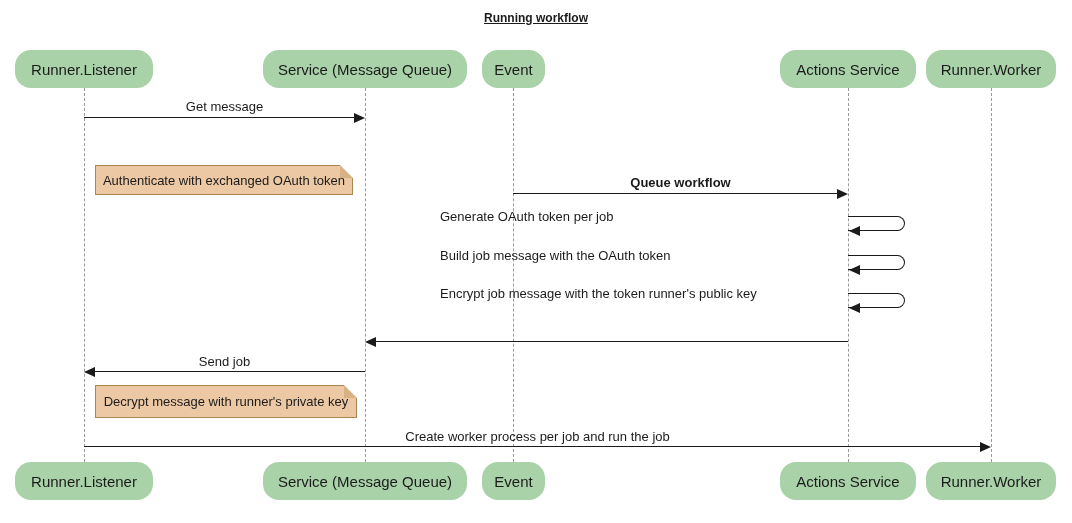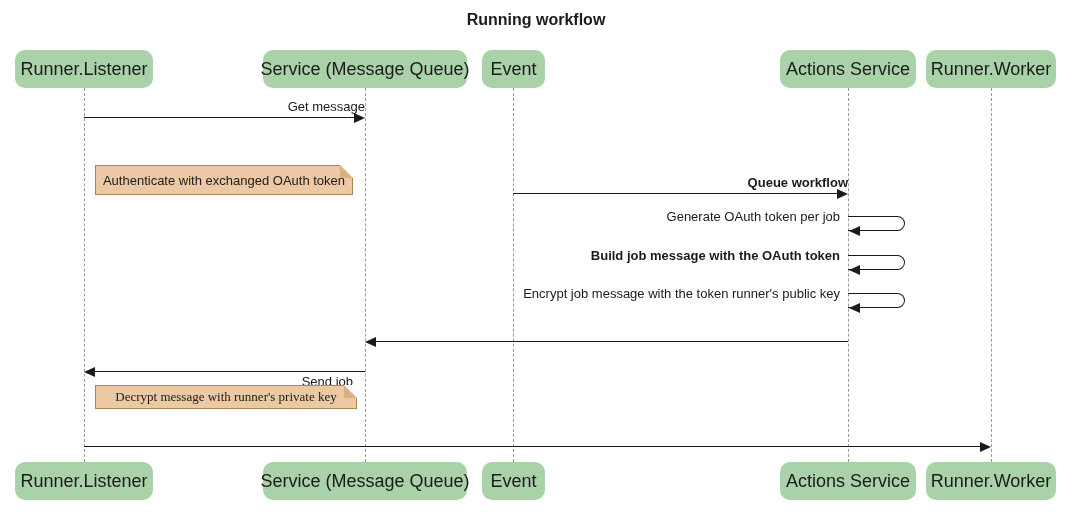--- a/index.html
+++ b/index.html
@@ -5,39 +5,39 @@
   html,body { margin:0; padding:0; background:#fff; }
   .canvas {
     position:relative; width:1072px; height:523px;
     background:var(--background,#ffffff);
     font-family:"Liberation Sans", sans-serif;
     color:var(--line,#1b1b1b);
     overflow:hidden;
   }
   .title {
     position:absolute; left:0; top:11px; width:100%;
-    text-align:center; font-size:16px; font-weight:bold;
+    text-align:center; font-size:12px; font-weight:bold;text-decoration:underline;
   }
   .lifeline {
     position:absolute; top:88px; height:374px; width:0;
     border-left:1px dashed var(--lifeline,#999999);
   }
   .actor {
     position:absolute; height:38px; box-sizing:border-box;
     background:var(--actor-fill,#a9d2a9);
-    border-radius:10px;
+    border-radius:16px;
     display:flex; align-items:center; justify-content:center;
-    font-size:18px; color:var(--actor-text,#1b1b1b);
+    font-size:15px; color:var(--actor-text,#1b1b1b);
     white-space:nowrap;
   }
   .msg-label {
-    position:absolute; font-size:13px; text-align:right;
+    position:absolute; font-size:13px; text-align:center;
     color:var(--line,#1b1b1b); white-space:nowrap;
   }
-  .msg-label.right { text-align:right; }
+  .msg-label.right { text-align:left; }
   .msg-line {
     position:absolute; height:0;
     border-top:1.5px solid var(--line,#1b1b1b);
   }
   .arrow {
     position:absolute; width:0; height:0;
     border-top:5px solid transparent; border-bottom:5px solid transparent;
   }
   .arrow.right { border-left:11px solid var(--line,#1b1b1b); }
   .arrow.left  { border-right:11px solid var(--line,#1b1b1b); }
@@ -85,37 +85,38 @@
   <div class="note" style="left:95px; top:133px; width:258px; height:30px;margin-top:32px;">Authenticate with exchanged OAuth token</div>
 
   <div class="msg-label" style="left:513px; top:175px; width:335px;font-weight:bold;">Queue workflow</div>
   <div class="msg-line" style="left:513px; top:193px; width:330px;"></div>
   <div class="arrow right" style="left:837px; top:189px;"></div>
 
   <div class="msg-label right" style="left:440px; top:209px; width:400px;">Generate OAuth token per job</div>
   <div class="self-loop" style="left:848px; top:216px; width:57px; height:15px;"></div>
   <div class="arrow left" style="left:849px; top:226px;"></div>
 
-  <div class="msg-label right" style="left:440px; top:248px; width:400px;font-weight:bold;">Build job message with the OAuth token</div>
+  <div class="msg-label right" style="left:440px; top:248px; width:400px;">Build job message with the OAuth token</div>
   <div class="self-loop" style="left:848px; top:255px; width:57px; height:15px;"></div>
   <div class="arrow left" style="left:849px; top:265px;"></div>
 
   <div class="msg-label right" style="left:440px; top:286px; width:400px;">Encrypt job message with the token runner's public key</div>
   <div class="self-loop" style="left:848px; top:293px; width:57px; height:15px;"></div>
   <div class="arrow left" style="left:849px; top:303px;"></div>
 
   <div class="msg-line" style="left:370px; top:341px; width:478px;"></div>
   <div class="arrow left" style="left:365px; top:337px;"></div>
 
-  <div class="msg-label" style="left:72px; top:354px; width:281px;margin-top:20px;">Send job</div>
+  <div class="msg-label" style="left:84px; top:354px; width:281px;">Send job</div>
   <div class="msg-line" style="left:89px; top:371px; width:276px;"></div>
   <div class="arrow left" style="left:84px; top:367px;"></div>
 
-  <div class="note" style="left:95px; top:385px; width:262px; height:24px;font-family:Liberation Serif, serif;">Decrypt message with runner's private key</div>
+  <div class="note" style="left:95px; top:385px; width:262px; height:33px;">Decrypt message with runner's private key</div>
 
+  <div class="msg-label" style="left:84px; top:429px; width:907px;">Create worker process per job and run the job</div>
   <div class="msg-line" style="left:84px; top:446px; width:902px;"></div>
   <div class="arrow right" style="left:980px; top:442px;"></div>
 
   <div class="actor" style="left:15px;  top:462px; width:138px;">Runner.Listener</div>
   <div class="actor" style="left:263px; top:462px; width:204px;">Service (Message Queue)</div>
   <div class="actor" style="left:482px; top:462px; width:63px;">Event</div>
   <div class="actor" style="left:780px; top:462px; width:136px;">Actions Service</div>
   <div class="actor" style="left:926px; top:462px; width:130px;">Runner.Worker</div>
 
 </div>

